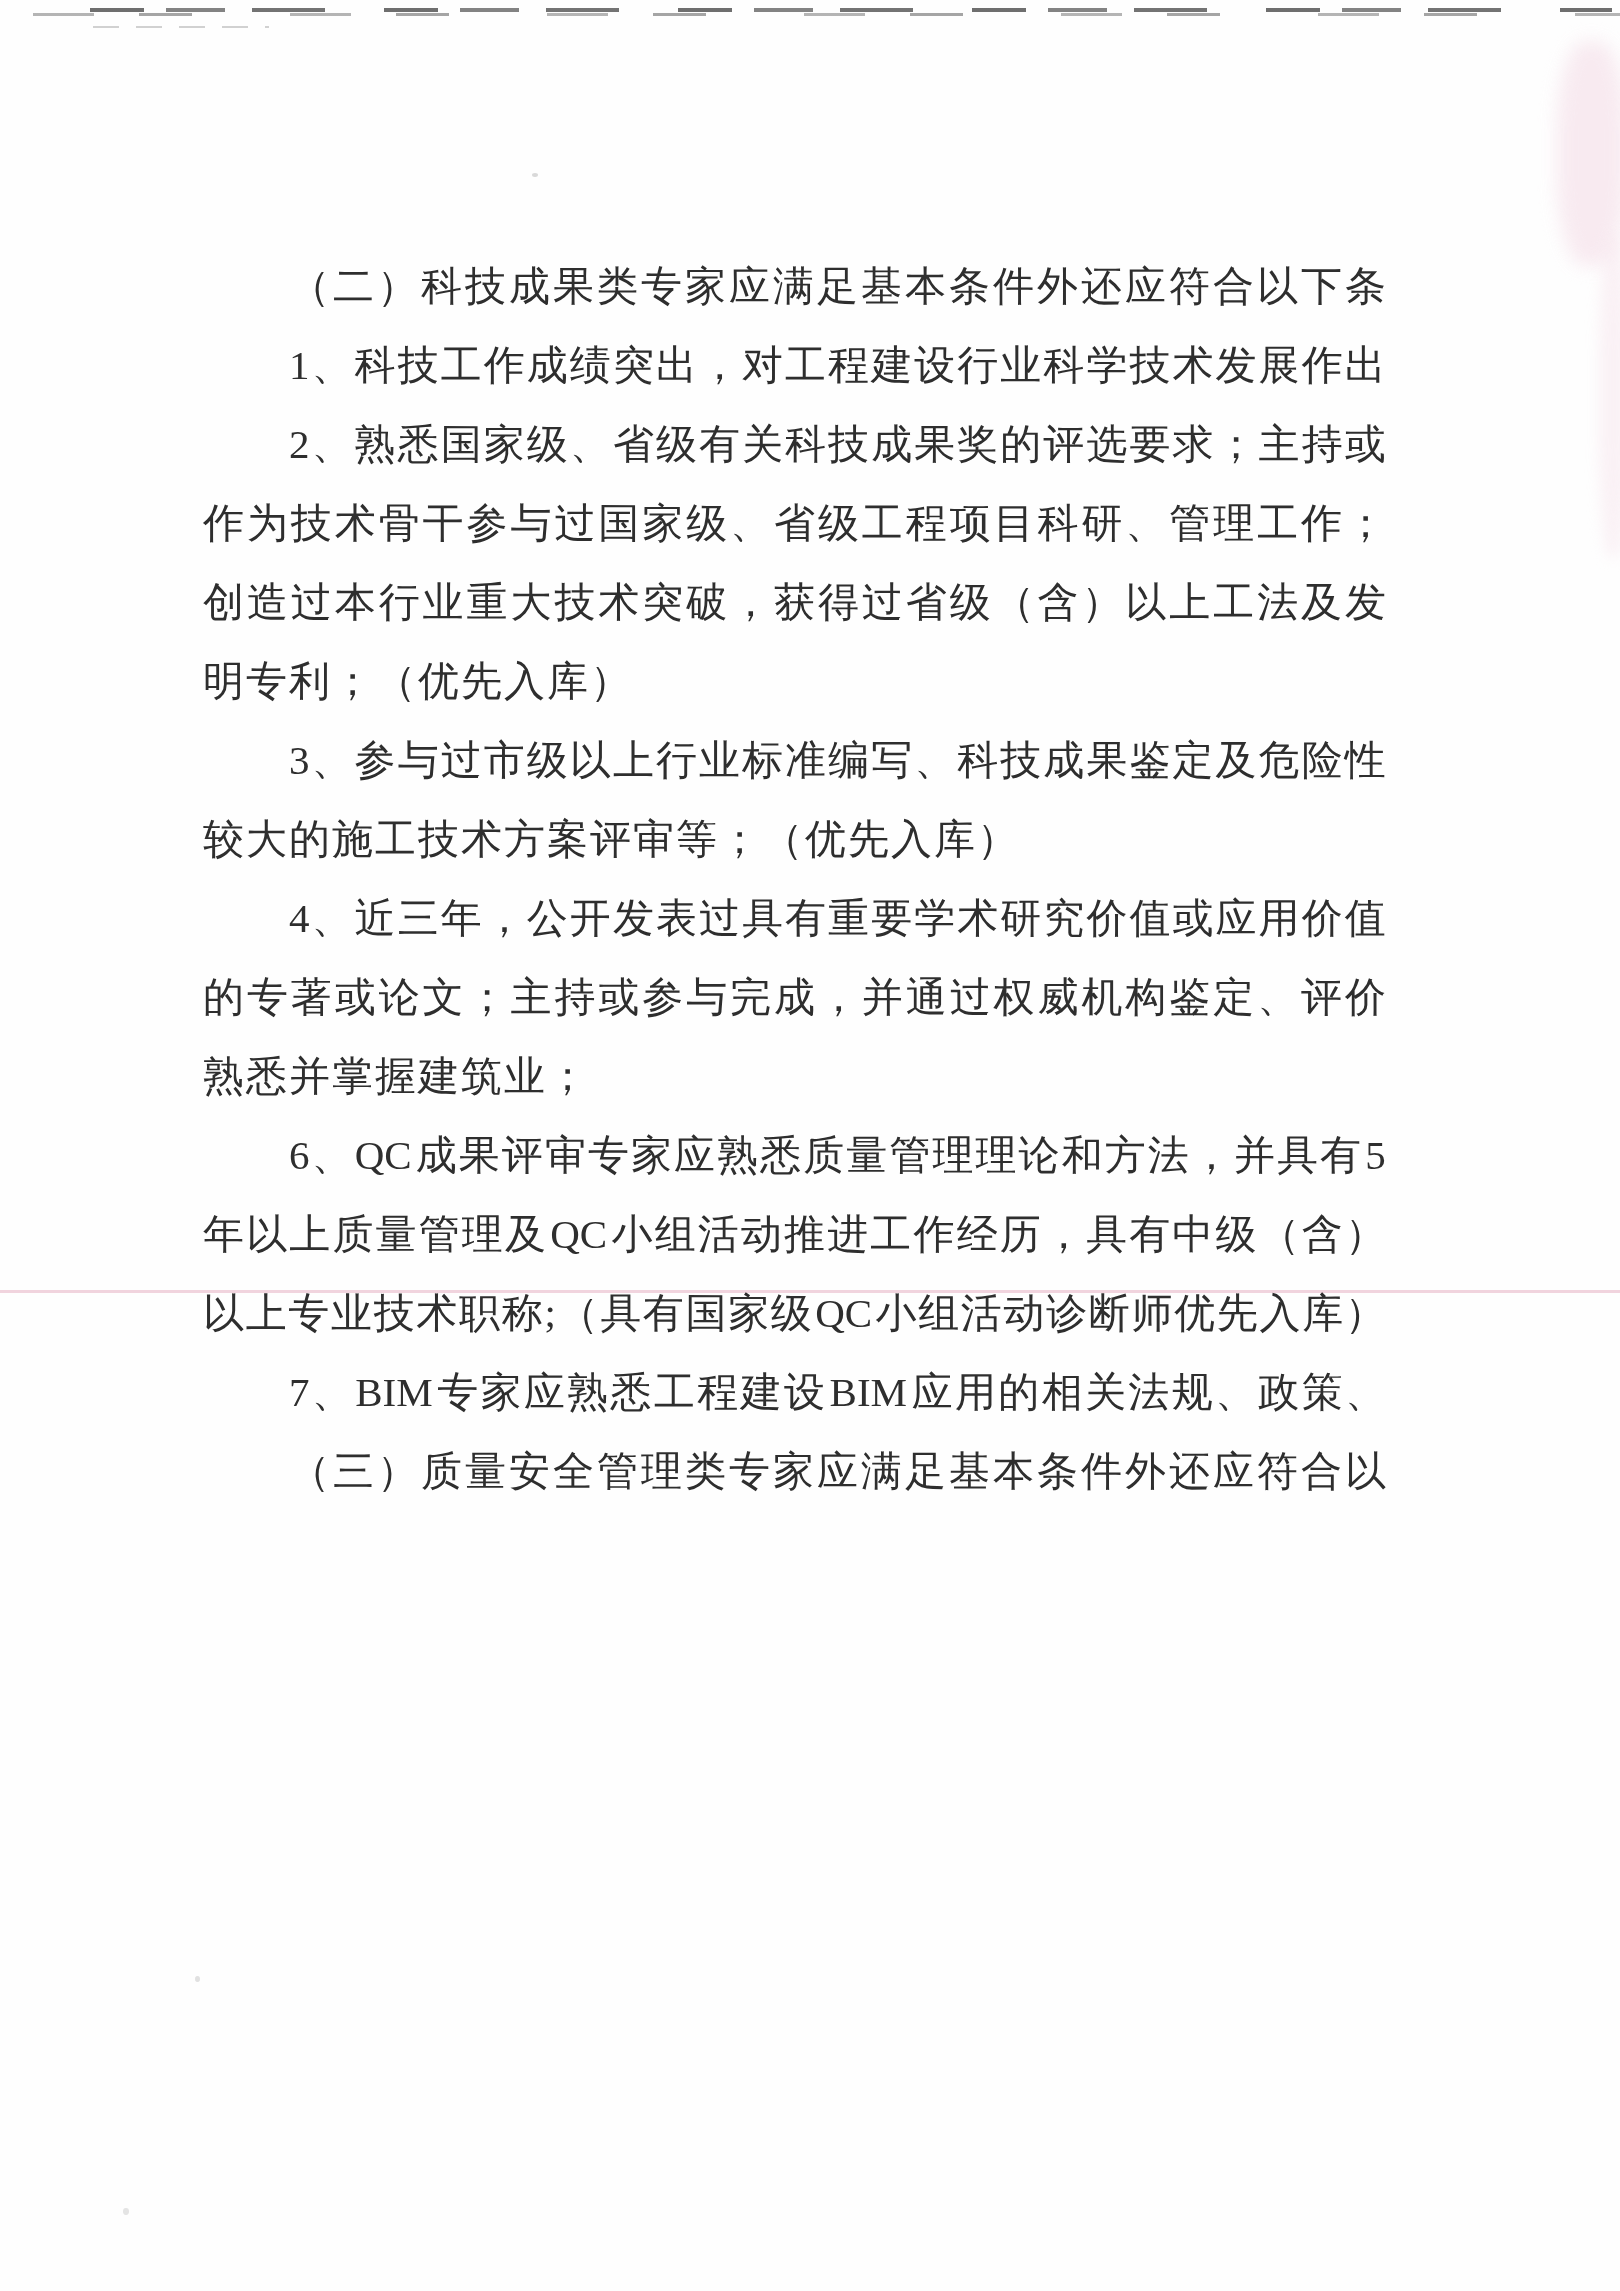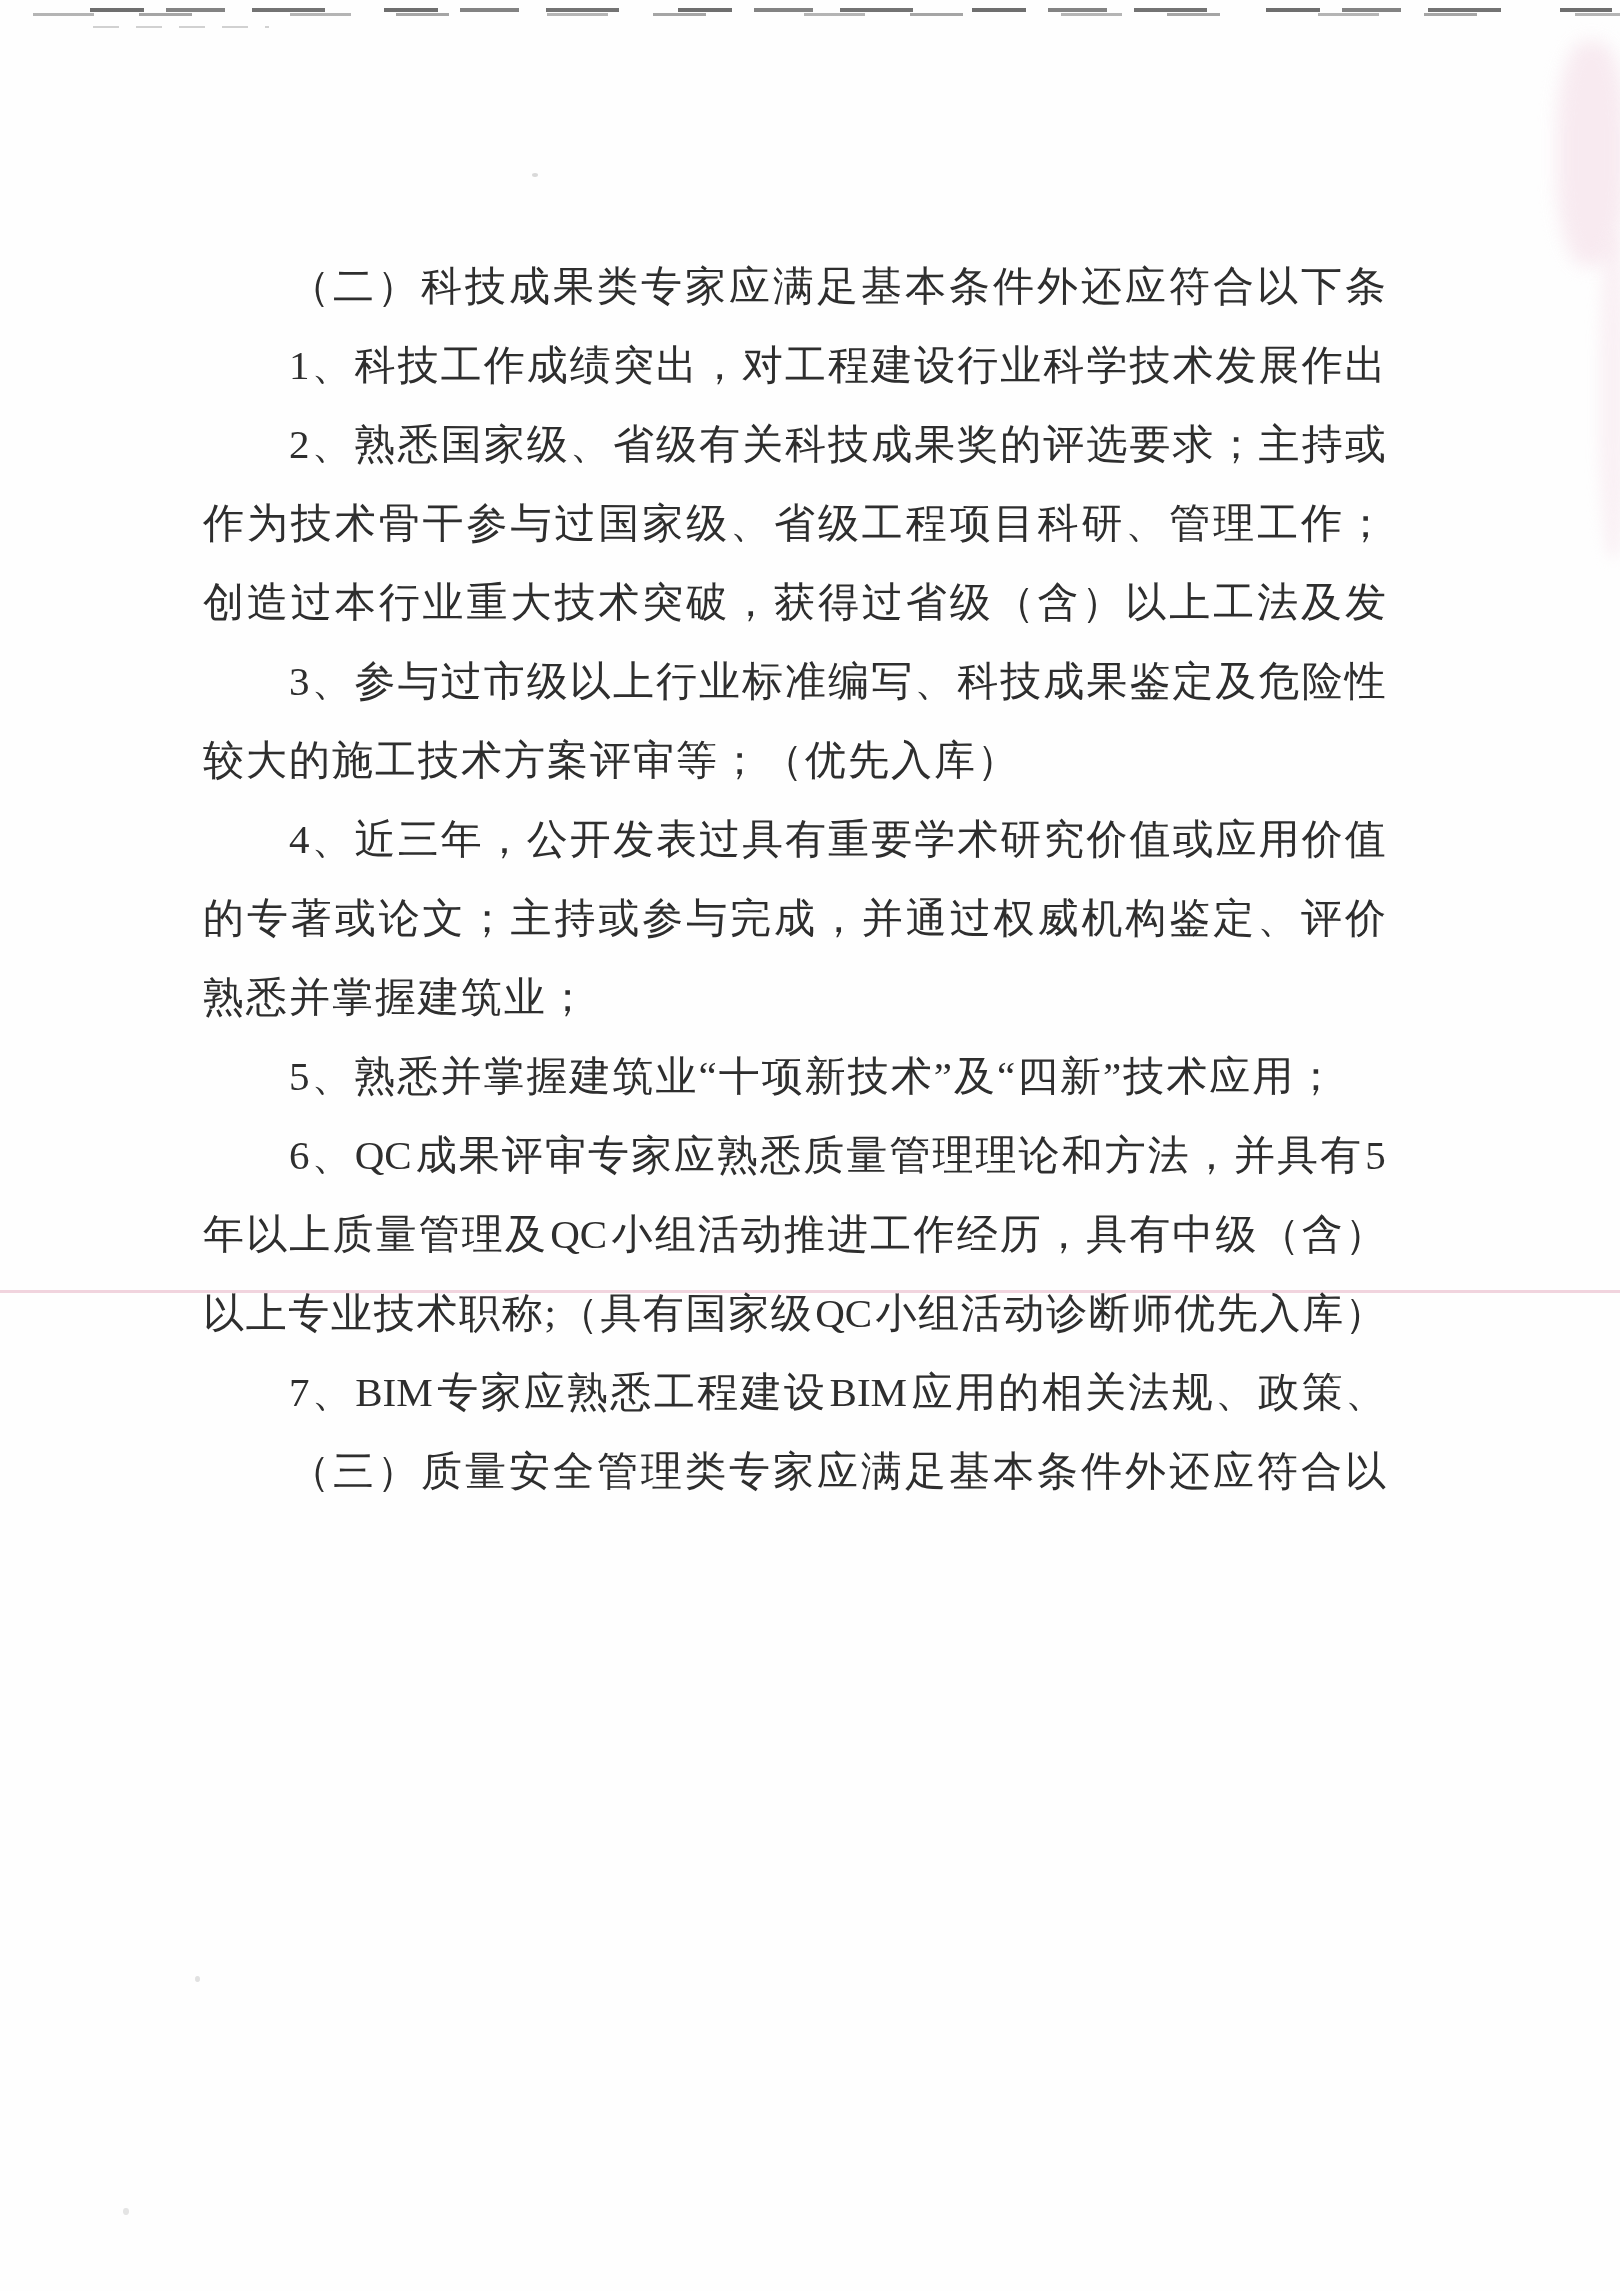--- a/index.html
+++ b/index.html
@@ -236,20 +236,21 @@
         <span>（</span>
         <span>含</span>
         <span>）</span>
         <span>以</span>
         <span>上</span>
         <span>工</span>
         <span>法</span>
         <span>及</span>
         <span>发</span>
       </div>
+    <div class="line">明专利；（优先入库）</div>
     <div class="line indent fill">
         <span>3</span>
         <span>、</span>
         <span>参</span>
         <span>与</span>
         <span>过</span>
         <span>市</span>
         <span>级</span>
         <span>以</span>
         <span>上</span>
@@ -323,21 +324,20 @@
         <span>威</span>
         <span>机</span>
         <span>构</span>
         <span>鉴</span>
         <span>定</span>
         <span>、</span>
         <span>评</span>
         <span>价</span>
       </div>
     <div class="line">熟悉并掌握建筑业；</div>
-    <div class="line indent">5、熟悉并掌握建筑业“十项新技术”及“四新”技术应用；</div>
     <div class="line indent fill">
         <span>6</span>
         <span>、</span>
         <span>QC</span>
         <span> </span>
         <span>成</span>
         <span>果</span>
         <span>评</span>
         <span>审</span>
         <span>专</span>

